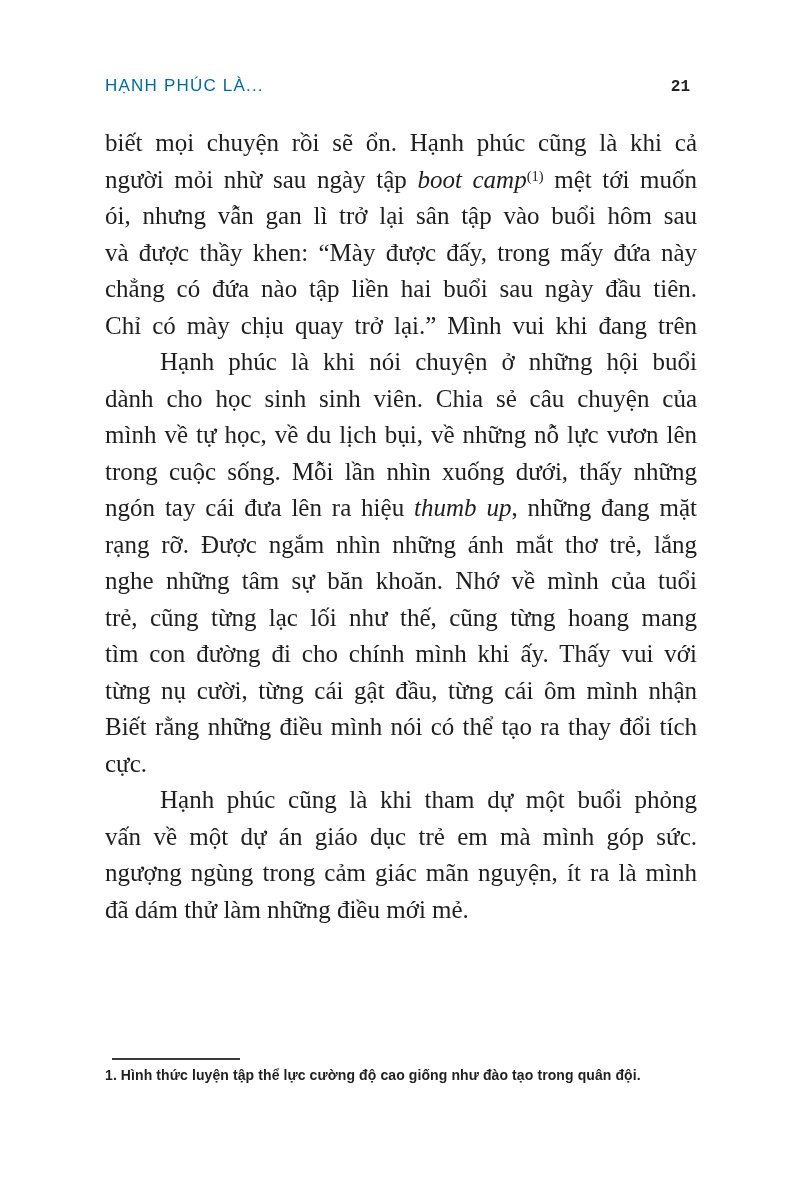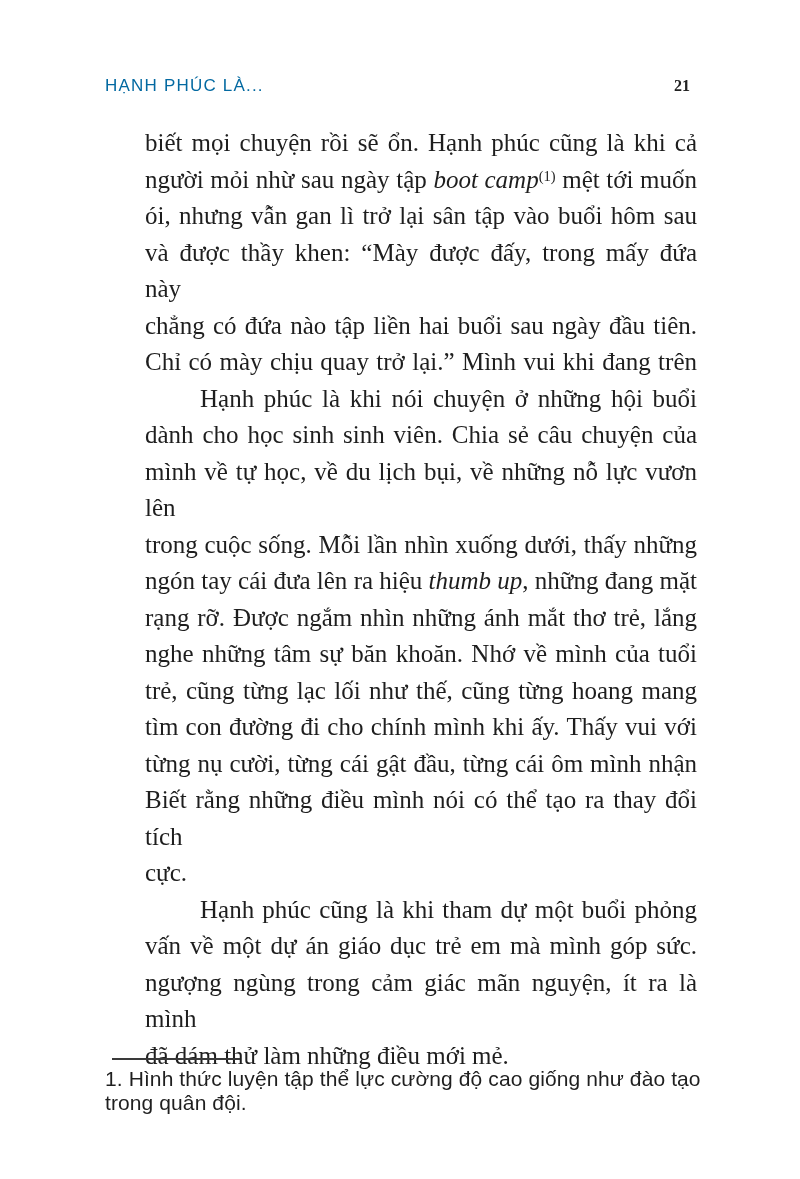--- a/index.html
+++ b/index.html
@@ -19,34 +19,33 @@
     position: absolute;
     top: 76px; left: 105px; width: 585px;
     display: flex; justify-content: space-between; align-items: baseline;
   }
   .running-head .title {
     font-family: "Liberation Sans", "DejaVu Sans", sans-serif;
     font-size: 17px; letter-spacing: 1.2px;
     color: #0369a1;
   }
   .running-head .pagenum {
-    font-family: Liberation Serif, serif;
+    font-family: Liberation Mono, monospace;
     font-size: 16px; font-weight: 700;
     color: #222222;
   }
   .body-text {
     position: absolute;
     top: 125px; left: 105px; width: 592px;
     font-size: 25px;
     line-height: 36.5px;
   }
   .line {
     text-align: justify;
     text-align-last: justify;
-    margin-left: 40px;
   }
   .line.last { text-align-last: left; }
   .line.indent { text-indent: 55px; }
   .line em { }
   .line sup {
     font-size: 58%;
     vertical-align: baseline;
     position: relative; top: -0.45em;
     line-height: 0;
   }
@@ -56,22 +55,22 @@
     font-family: "Liberation Sans", "DejaVu Sans", sans-serif;
     color: #1f1f1f;
   }
   .footnote-rule {
     width: 128px; height: 0;
     border-top: 2px solid #3a3a3a;
     margin-left: 7px;
     margin-bottom: 7px;
   }
   .footnote-text {
-    font-size: 21px;
-    font-weight: 400;
+    font-size: 14px;
+    font-weight: 700;
     letter-spacing: 0.1px;
   }
 </style>
 </head>
 <body>
 
 <div class="page">
 
   <div class="running-head">
     <span class="title">HẠNH PHÚC LÀ...</span>

